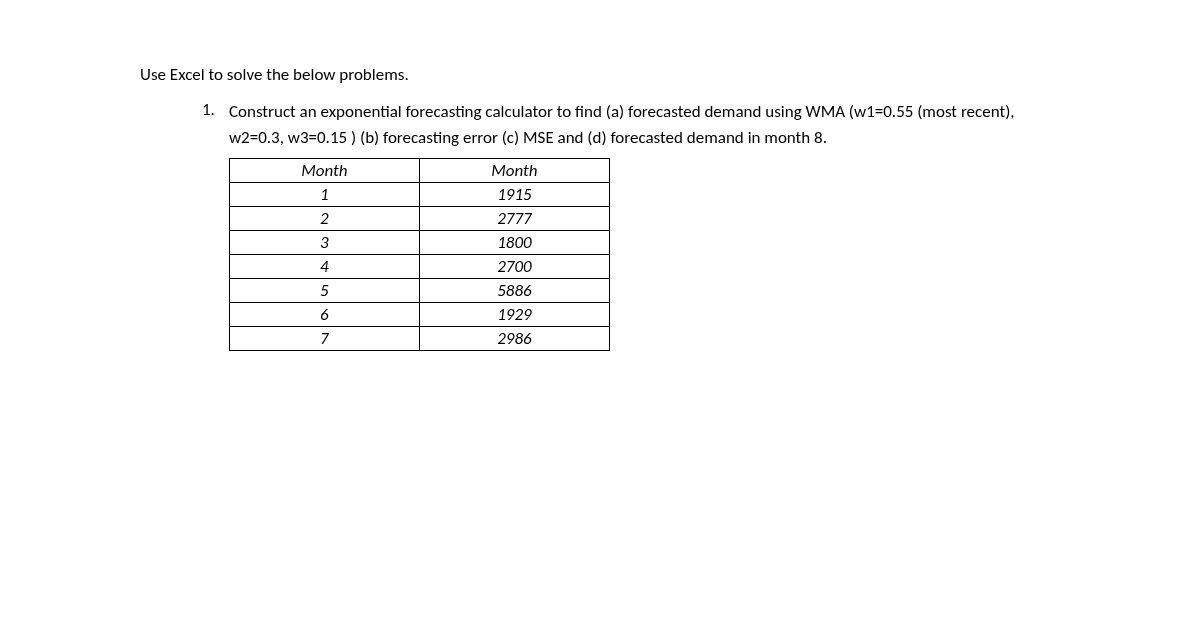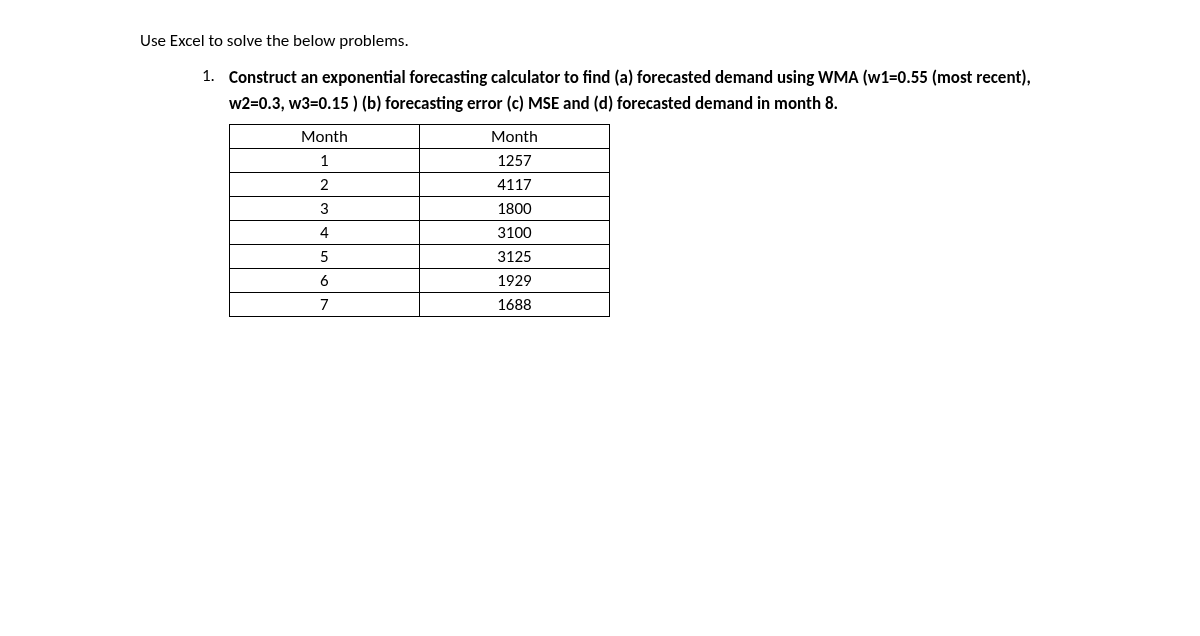--- a/index.html
+++ b/index.html
@@ -14,42 +14,43 @@
       background: #fff;
       padding: 30px 0;
     }
     .page {
       width: 1200px;
       min-height: 636px;
       padding: 0 140px;
     }
     .intro {
       margin-bottom: 14px;
+      margin-top: 34px;
     }
     .problem-list {
       padding-left: 62px;
     }
     .problem-item {
       display: flex;
       gap: 14px;
     }
     .problem-number {
       flex-shrink: 0;
     }
     .problem-content {
       flex: 1;
     }
     .problem-text {
       line-height: 1.5;
       margin-bottom: 4px;
-      font-weight: bold;
     }
     .data-table {
       border-collapse: collapse;
       margin-top: 8px;
+      font-style: italic;
     }
     .data-table td, .data-table th {
       border: 1px solid #000;
       text-align: center;
       font-weight: normal;
       padding: 1px 8px;
       min-width: 190px;
       font-size: 17px;
     }
   </style>
@@ -67,44 +68,44 @@
         <table class="data-table">
           <thead>
             <tr>
               <th>Month</th>
               <th>Month</th>
             </tr>
           </thead>
           <tbody>
             <tr>
               <td>1</td>
-              <td>1257</td>
+              <td>1915</td>
             </tr>
             <tr>
               <td>2</td>
-              <td>4117</td>
+              <td>2777</td>
             </tr>
             <tr>
               <td>3</td>
               <td>1800</td>
             </tr>
             <tr>
               <td>4</td>
-              <td>3100</td>
+              <td>2700</td>
             </tr>
             <tr>
               <td>5</td>
-              <td>3125</td>
+              <td>5886</td>
             </tr>
             <tr>
               <td>6</td>
               <td>1929</td>
             </tr>
             <tr>
               <td>7</td>
-              <td>1688</td>
+              <td>2986</td>
             </tr>
           </tbody>
         </table>
       </div>
     </div>
   </div>
 </div>
 
 </body></html>

